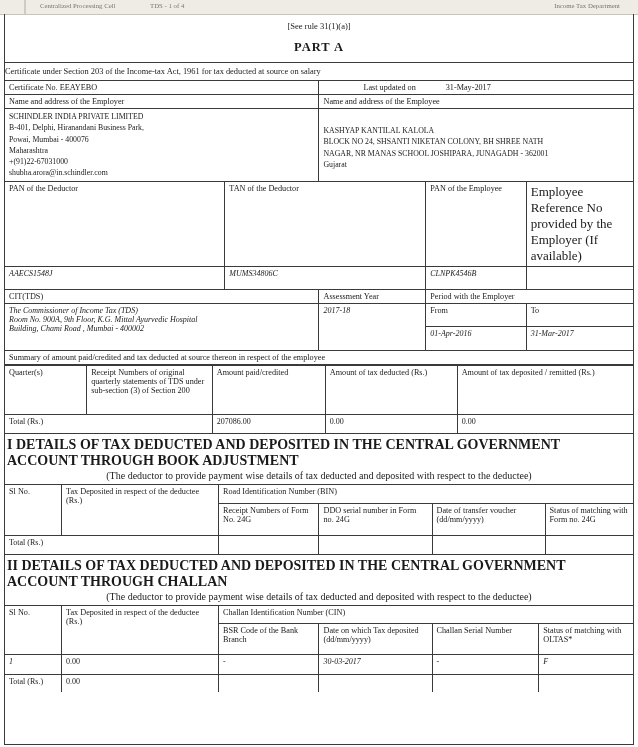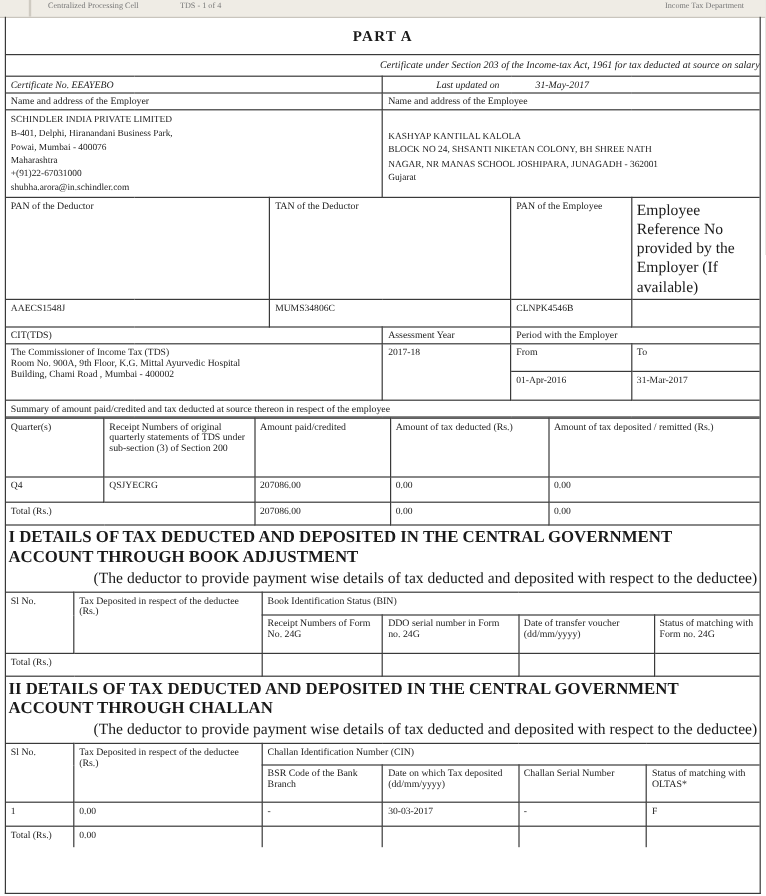--- a/index.html
+++ b/index.html
@@ -61,83 +61,83 @@
     font-size: 12.5px;
     font-weight: bold;
     letter-spacing: 1px;
     margin-top: 9px;
   }
   .hr {
     border-top: 1px solid #3a3a3a;
     margin-top: 7px;
   }
   .certline {
-    text-align: right;
+    text-align: left;
     font-size: 8.4px;
     padding: 4px 0 4px 0;
-    font-style: italic;
   }
   table.grid {
     width: 100%;
     border-collapse: collapse;
     font-size: 8px;
     table-layout: fixed;
   }
   table.grid td, table.grid th {
     border: 1px solid #3a3a3a;
     padding: 2px 4px;
     vertical-align: top;
     font-weight: normal;
     text-align: left;
   }
   .noleft { border-left: none !important; }
   .noright { border-right: none !important; }
   .nobot { border-bottom: none !important; }
-  .ctr { text-align: center; }
+  .ctr { text-align: center; font-style: italic; }
   .rgt { text-align: right; }
   .hdr { text-align: center; font-size: 8.2px; }
   .small { font-size: 13px; }
   .tiny { font-size: 6.8px; }
   .addr { font-size: 7.8px; line-height: 1.45; }
   .sumhead {
     text-align: center;
     font-size: 8.2px;
     padding: 5px 0 4px 0;
     margin-top: 47px;
   }
   .sechead {
     font-size: 14px;
     font-weight: bold;
     text-align: left;
     padding: 3px 2px 1px 2px;
   }
   .secnote {
-    font-size: 13px;
-    text-align: right;
+    font-size: 10px;
+    text-align: center;
     padding: 0 2px 3px 2px;
   }
   .vmid { vertical-align: middle; }
-  .certno { font-size: 8.2px; font-style: italic; }
+  .certno { font-size: 8.2px; }
   .boxpad { padding: 6px 8px 10px 8px; }
   .tallbox { height: 60px; margin-left: 24px; }
 </style>
 </head>
 <body>
 
 <div class="page">
 
   <div class="topstrip">
     <div class="bar"></div>
     <div class="t1 tiny">Centralized Processing Cell</div>
     <div class="t2 tiny">TDS - 1 of 4</div>
     <div class="t3 tiny">Income Tax Department</div>
   </div>
 
   <div class="doc">
 
+    <div class="subrule">[See rule 31(1)(a)]</div>
     <div class="parta">PART A</div>
     <div class="hr"></div>
     <div class="certline">Certificate under Section 203 of the Income-tax Act, 1961 for tax deducted at source on salary</div>
 
     <table class="grid">
       <colgroup>
         <col style="width:17%">
         <col style="width:18%">
         <col style="width:15%">
         <col style="width:17%">
@@ -231,27 +231,20 @@
       </colgroup>
       <tbody>
           <tr>
         <td class="hdr noleft vmid" style="height:44px">Quarter(s)</td>
         <td class="hdr vmid">Receipt Numbers of original quarterly statements of TDS under sub-section (3) of Section 200</td>
         <td class="hdr vmid">Amount paid/credited</td>
         <td class="hdr vmid">Amount of tax deducted (Rs.)</td>
         <td class="hdr noright vmid">Amount of tax deposited / remitted (Rs.)</td>
       </tr>
       <tr>
-        <td class="ctr noleft" style="height:16px">Q4</td>
-        <td class="ctr">QSJYECRG</td>
-        <td class="rgt">207086.00</td>
-        <td class="rgt">0.00</td>
-        <td class="rgt noright">0.00</td>
-      </tr>
-      <tr>
         <td colspan="2" class="noleft" style="height:14px">Total (Rs.)</td>
         <td class="rgt">207086.00</td>
         <td class="rgt">0.00</td>
         <td class="rgt noright">0.00</td>
       </tr>
     </tbody>
       </table>
 
     <div class="sechead">I  DETAILS OF TAX DEDUCTED AND DEPOSITED IN THE CENTRAL GOVERNMENT ACCOUNT THROUGH BOOK ADJUSTMENT</div>
     <div class="secnote">(The deductor to provide payment wise details of tax deducted and deposited with respect to the deductee)</div>
@@ -262,21 +255,21 @@
         <col style="width:25%">
         <col style="width:16%">
         <col style="width:18%">
         <col style="width:18%">
         <col style="width:14%">
       </colgroup>
       <tbody>
           <tr>
         <td rowspan="2" class="hdr noleft vmid" style="height:46px">Sl No.</td>
         <td rowspan="2" class="hdr vmid">Tax Deposited in respect of the deductee (Rs.)</td>
-        <td colspan="4" class="hdr noright">Book Identification Status (BIN)</td>
+        <td colspan="4" class="hdr noright">Road Identification Number (BIN)</td>
       </tr>
       <tr>
         <td class="hdr vmid">Receipt Numbers of Form No. 24G</td>
         <td class="hdr vmid">DDO serial number in Form no. 24G</td>
         <td class="hdr vmid">Date of transfer voucher (dd/mm/yyyy)</td>
         <td class="hdr noright vmid">Status of matching with Form no. 24G</td>
       </tr>
       <tr>
         <td colspan="2" class="noleft" style="height:14px">Total (Rs.)</td>
         <td class="rgt"></td>

